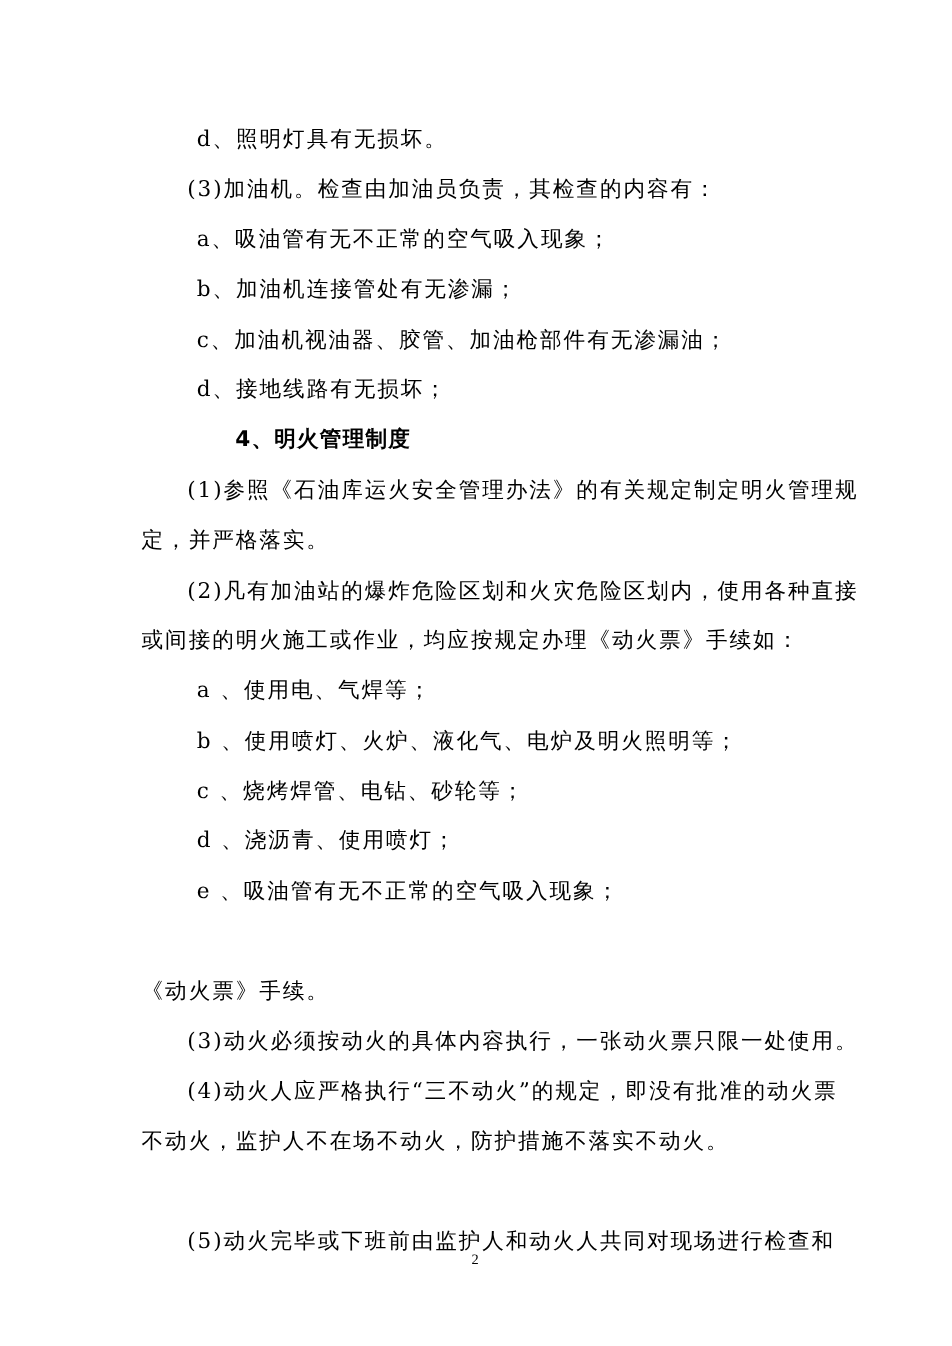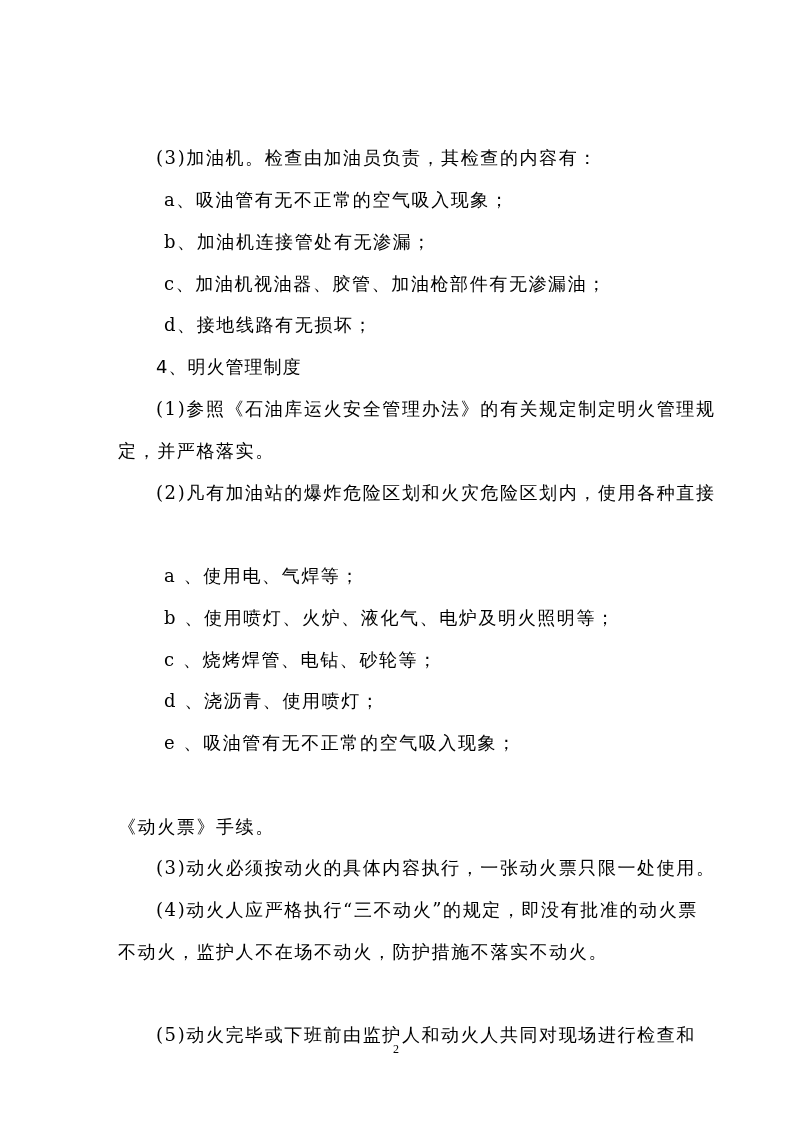--- a/index.html
+++ b/index.html
@@ -28,44 +28,47 @@
     left: 118px;
     font-size: 18px;
     line-height: 22px;
     white-space: nowrap;
     letter-spacing: 1.6px;
   }
   .indent1 { left: 156px; }
   .indent-item { left: 164px; }
   .heading {
     font-family: "DejaVu Sans", "Liberation Sans", sans-serif;
-    font-weight: normal;
+    font-weight: bold;
     letter-spacing: 1px;
+    margin-left: 40px;
   }
   .page-number {
     position: absolute;
     left: 393px;
     top: 1042px;
     font-size: 12px;
     font-family: "Liberation Serif", serif;
   }
 </style>
 </head>
 <body>
 
 <div class="page">
+  <div class="line indent-item" style="top:106px">d、照明灯具有无损坏。</div>
   <div class="line indent1" style="top:147px">(3)加油机。检查由加油员负责，其检查的内容有：</div>
   <div class="line indent-item" style="top:189px">a、吸油管有无不正常的空气吸入现象；</div>
   <div class="line indent-item" style="top:231px">b、加油机连接管处有无渗漏；</div>
   <div class="line indent-item" style="top:273px">c、加油机视油器、胶管、加油枪部件有无渗漏油；</div>
   <div class="line indent-item" style="top:314px">d、接地线路有无损坏；</div>
   <div class="line indent1 heading" style="top:356px">4、明火管理制度</div>
   <div class="line indent1" style="top:398px">(1)参照《石油库运火安全管理办法》的有关规定制定明火管理规</div>
   <div class="line" style="top:440px">定，并严格落实。</div>
   <div class="line indent1" style="top:482px">(2)凡有加油站的爆炸危险区划和火灾危险区划内，使用各种直接</div>
+  <div class="line" style="top:523px">或间接的明火施工或作业，均应按规定办理《动火票》手续如：</div>
   <div class="line indent-item" style="top:565px">a 、使用电、气焊等；</div>
   <div class="line indent-item" style="top:607px">b 、使用喷灯、火炉、液化气、电炉及明火照明等；</div>
   <div class="line indent-item" style="top:649px">c 、烧烤焊管、电钻、砂轮等；</div>
   <div class="line indent-item" style="top:690px">d 、浇沥青、使用喷灯；</div>
   <div class="line indent-item" style="top:732px">e 、吸油管有无不正常的空气吸入现象；</div>
   <div class="line" style="top:816px">《动火票》手续。</div>
   <div class="line indent1" style="top:857px">(3)动火必须按动火的具体内容执行，一张动火票只限一处使用。</div>
   <div class="line indent1" style="top:899px">(4)动火人应严格执行“三不动火”的规定，即没有批准的动火票</div>
   <div class="line" style="top:941px">不动火，监护人不在场不动火，防护措施不落实不动火。</div>
   <div class="line indent1" style="top:1024px">(5)动火完毕或下班前由监护人和动火人共同对现场进行检查和</div>

